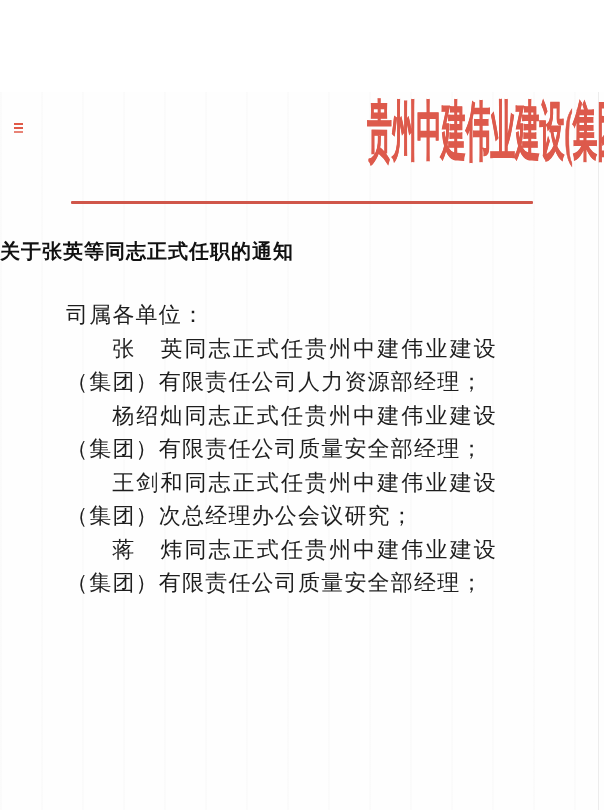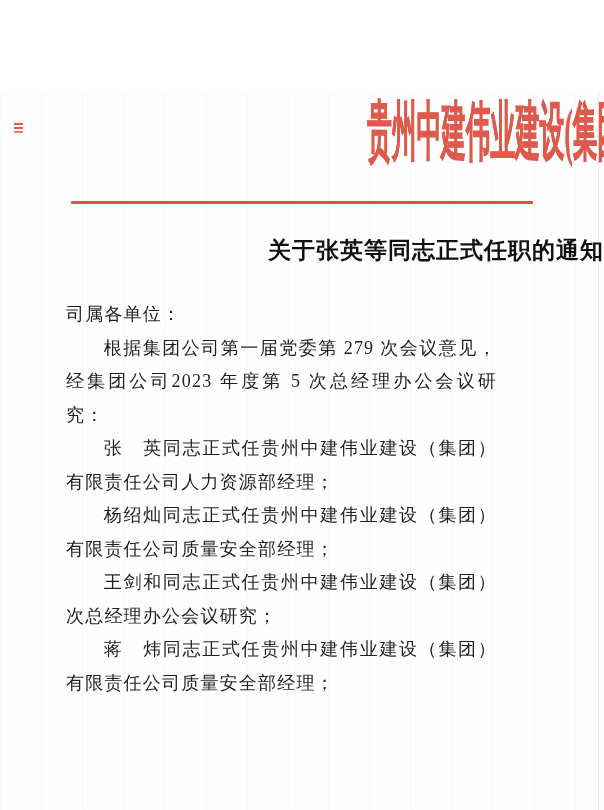--- a/index.html
+++ b/index.html
@@ -61,31 +61,31 @@
   }
   .red-rule{
     margin:13px auto 0 auto;
     width:462px;
     height:3px;
     background:var(--rule-red);
     border-radius:1px;
   }
   .doc-title{
     margin-top:30px;
-    text-align:right;
-    font-size:23px;
+    text-align:left;
+    font-size:20px;
     font-weight:bold;
     letter-spacing:1px;
     line-height:34px;
     color:#111;
   }
   .body-text{
     margin-top:30px;
     padding:0 107px 0 66px;
-    font-size:18px;
+    font-size:22px;
     line-height:33.5px;
     letter-spacing:1.2px;
     text-align:justify;
     color:#1e1e1e;
   }
   .body-text p.indent{
     text-indent:2.1em;
   }
 </style>
 </head>
@@ -99,21 +99,20 @@
     <span class="squeeze">贵州中建伟业建设(集团)有限责任公司文件</span>
   </div>
 
 
   <div class="red-rule"></div>
 
   <h1 class="doc-title">关于张英等同志正式任职的通知</h1>
 
   <div class="body-text">
     <p>司属各单位：</p>
-    <p class="indent">根据集团公司第一届党委第 279 次会议意见，经集团公司2023 年度第 5 次总经理办公会议研究：</p>
     <p class="indent">张　英同志正式任贵州中建伟业建设（集团）有限责任公司人力资源部经理；</p>
     <p class="indent">杨绍灿同志正式任贵州中建伟业建设（集团）有限责任公司质量安全部经理；</p>
     <p class="indent">王剑和同志正式任贵州中建伟业建设（集团）次总经理办公会议研究；</p>
     <p class="indent">蒋　炜同志正式任贵州中建伟业建设（集团）有限责任公司质量安全部经理；</p>
   </div>
 
   <div class="scan-edge"></div>
 
 </div>
 

